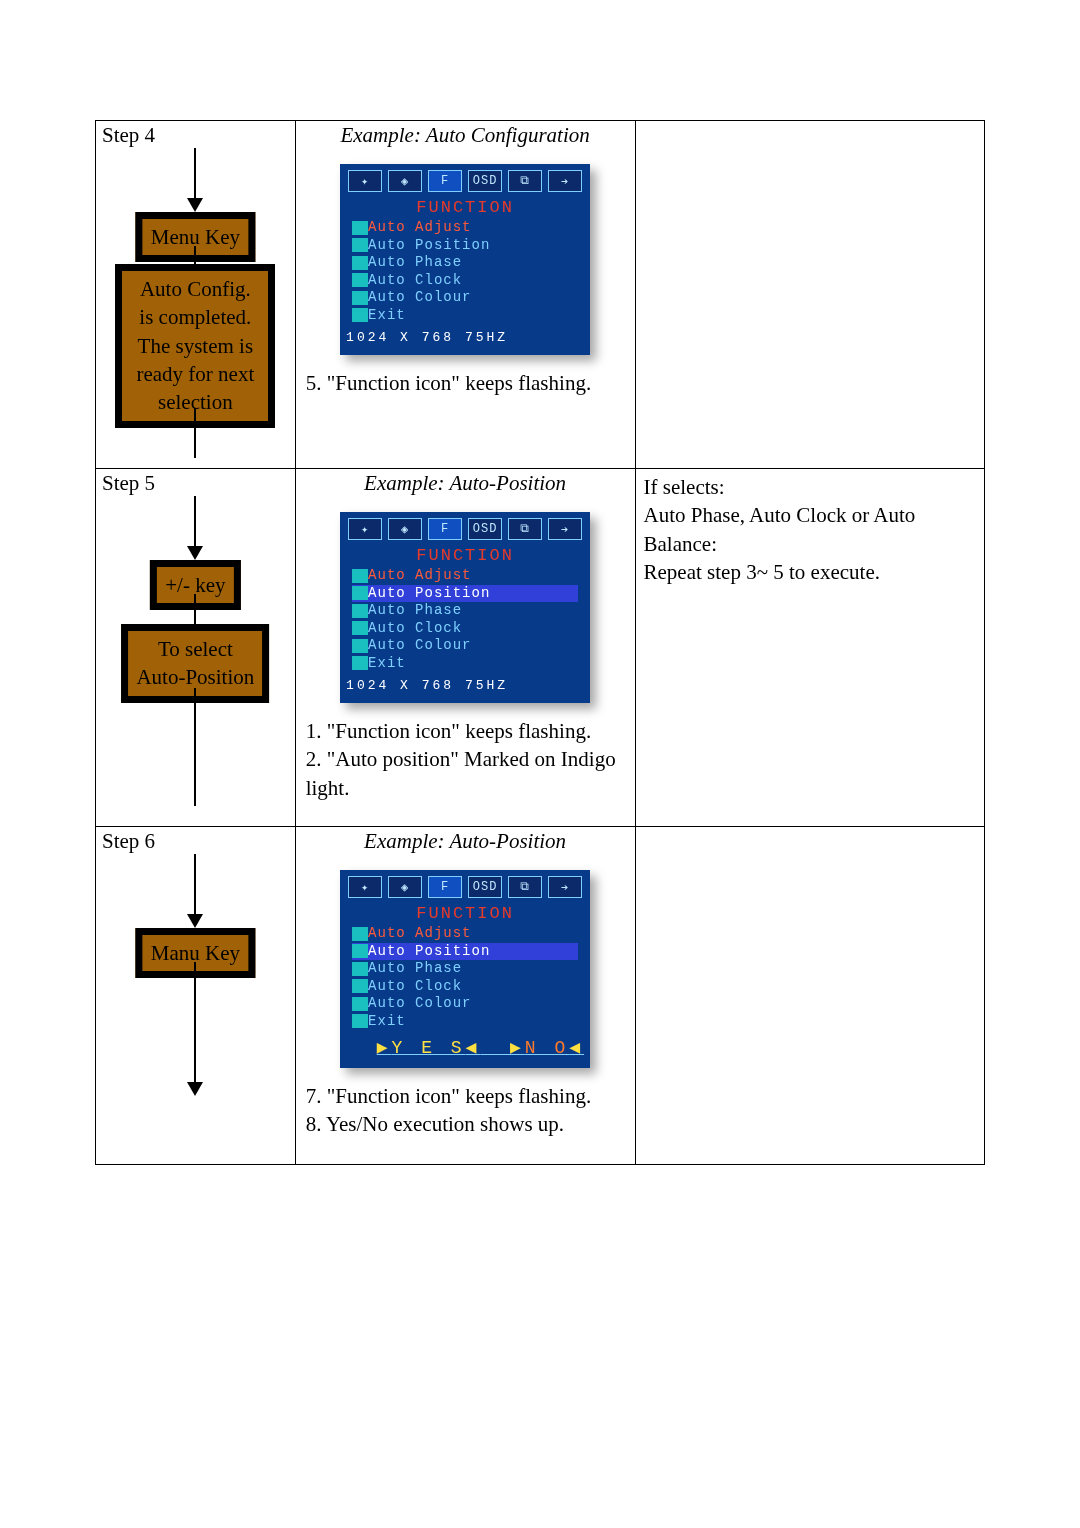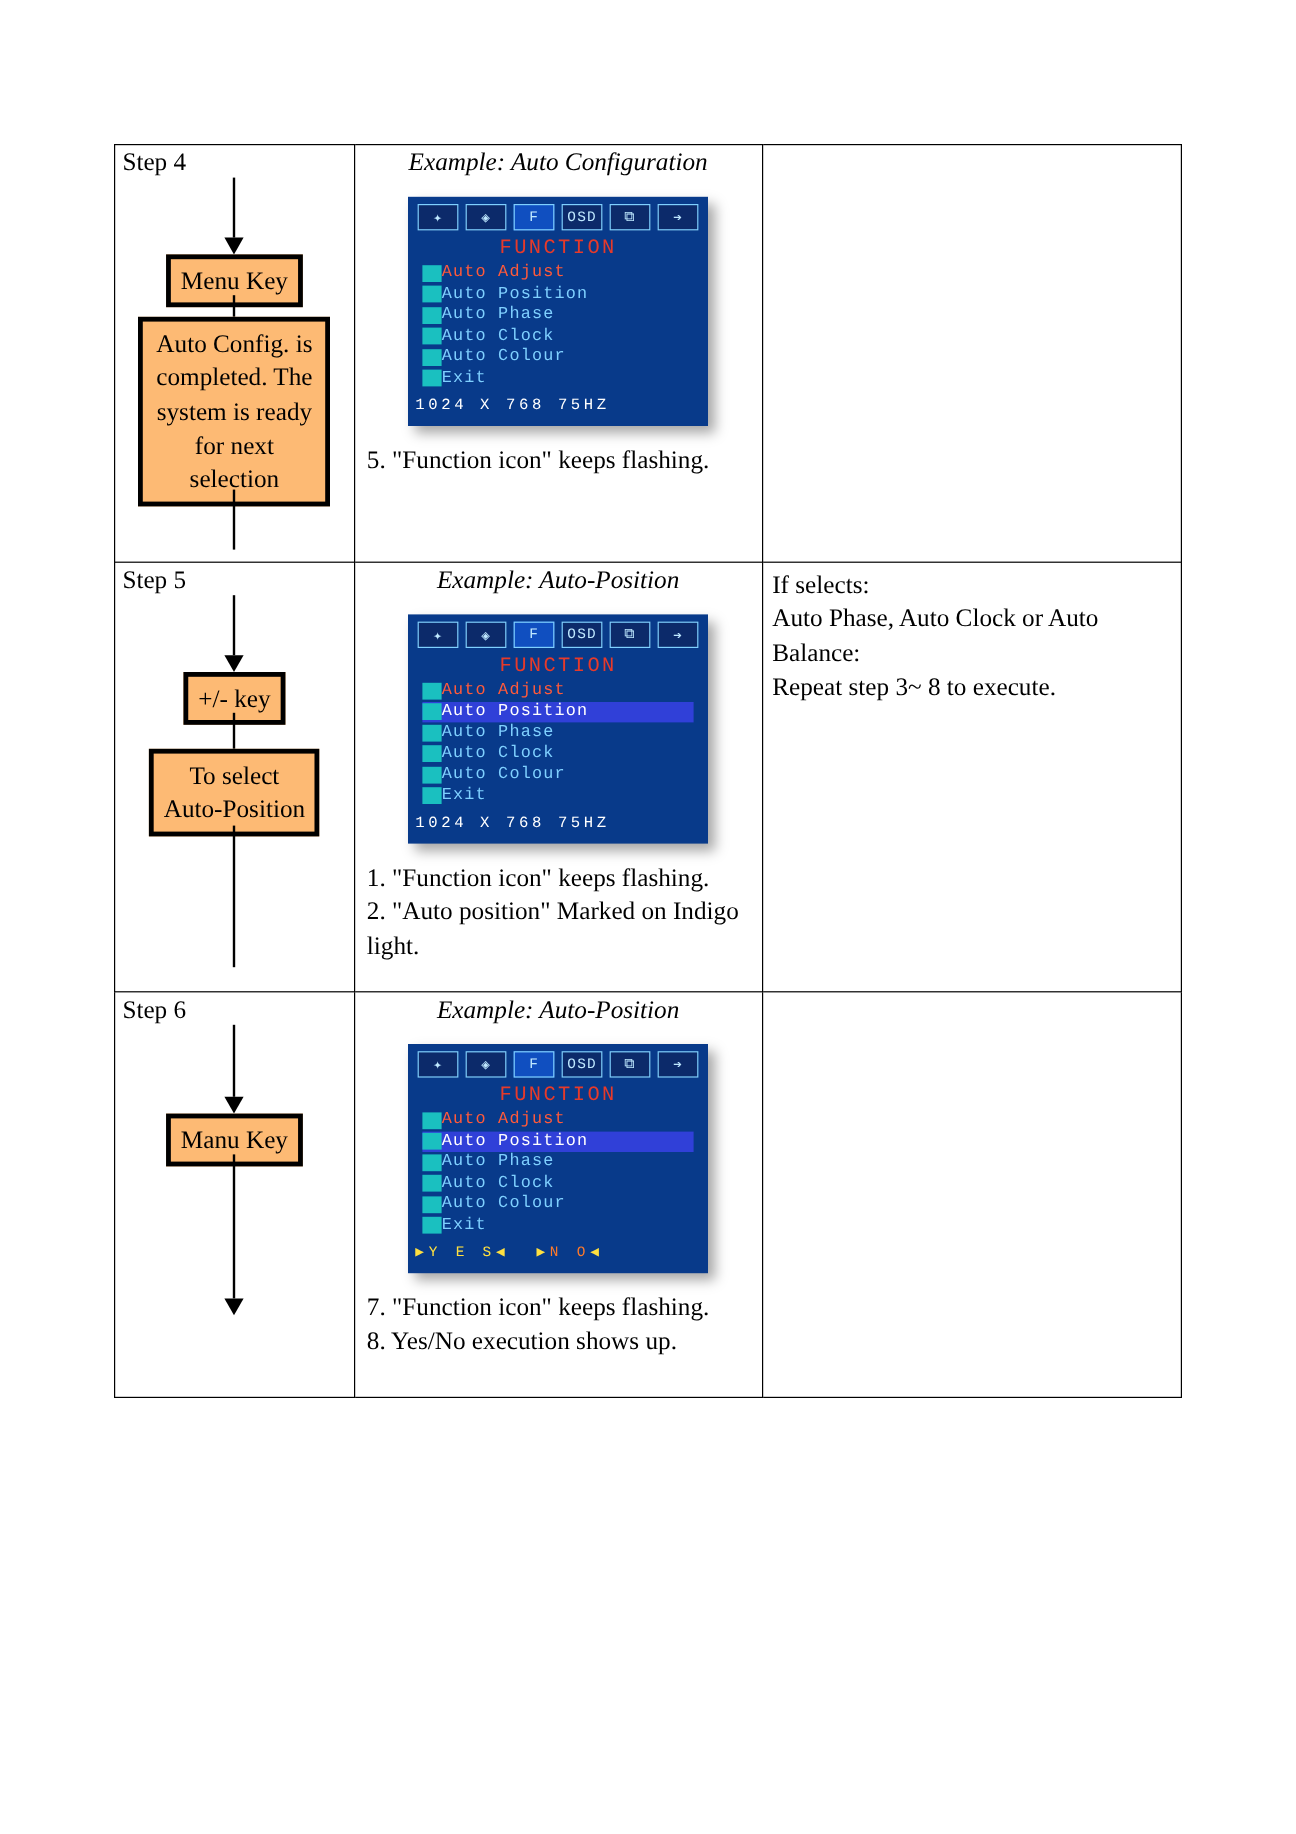--- a/index.html
+++ b/index.html
@@ -52,22 +52,22 @@
     width: 0; height: 0;
     border-left: 8px solid transparent;
     border-right: 8px solid transparent;
     border-top: 14px solid #000;
     transform: translateX(-50%);
   }
   .flow .box {
     position: absolute;
     left: 50%;
     transform: translateX(-50%);
-    border: 4px solid #000000;
-    background: #fdba74;
+    border: 7px solid #000000;
+    background: #a16207;
     padding: 4px 8px;
     text-align: center;
     line-height: 1.35;
     white-space: nowrap;
   }
   .flow .box.wide { white-space: normal; width: 160px;}
 
   
   .mid-title { text-align: center; padding: 0 4px 10px 4px; font-style: italic; }
   .osd-wrap { text-align: center; padding: 6px 0 14px 0; }
@@ -127,24 +127,25 @@
   .osd .item.sel .txt { color:#fff; }
   .osd .item.red .txt { color:#ff5a3a; }
   .osd .status {
     text-align: left;
     color: #fff;
     letter-spacing: 3px;
     padding-top: 6px;
     font-size: 13px;
   }
   .osd .yn {
-    text-align:left;
+    text-align:right;
     padding-top:6px;
     letter-spacing:4px;
-    font-size:12px;
+    font-size:18px;
+    text-decoration:underline;
   }
   .osd .yn .y { color:#ffe040; }
   .osd .yn .n { color:#ff7a2a; }
   .osd .yn .tri { color:#ffe040; }
 
   .page-num {
     text-align:center;
     padding-top: 30px;
     font-size: 20px;
   }
@@ -270,21 +271,21 @@
     <div class="status">1024 X 768 75HZ</div>
   </div></div>
       <div class="notes">
               <div>1.  "Function icon" keeps flashing.</div>
               <div>2.  "Auto position" Marked on Indigo light.</div>
             </div>
     </td>
     <td class="col-right">
             <div style="white-space:pre-line;line-height:1.35;padding:2px 4px;">If selects:
 Auto Phase, Auto Clock or Auto Balance:
-Repeat step 3~ 8 to execute.</div>
+Repeat step 3~ 5 to execute.</div>
           </td>
         </tr>
         <tr>
     <td class="col-left">
       <div class="step-label">Step 6</div>
       <div class="flow" style="height:300px">
 
     <div class="v-line" style="top:0;height:60px"></div>
     <div class="arrow-head" style="top:60px"></div>
     <div class="box" style="top:74px">Manu Key</div>

